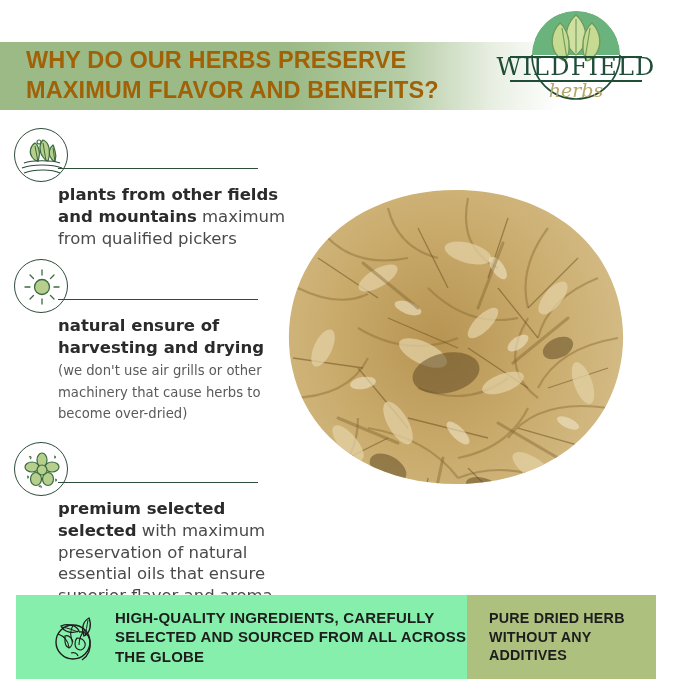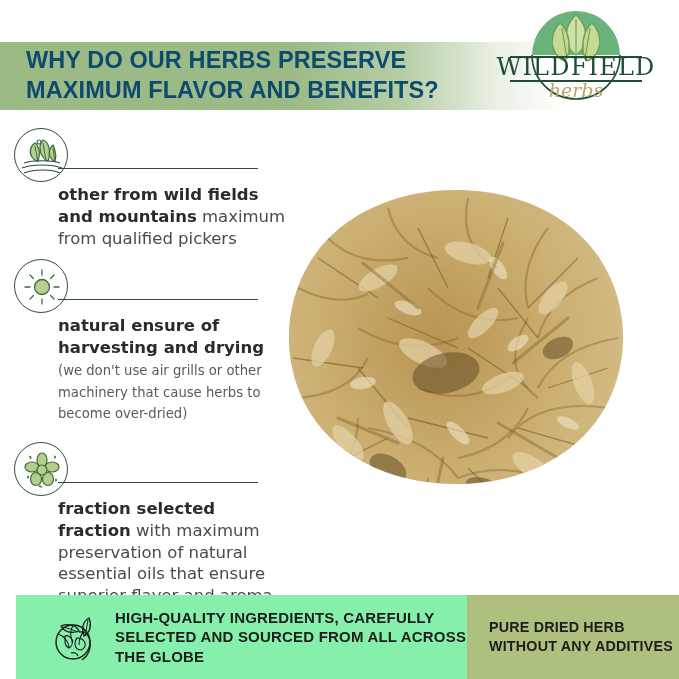--- a/index.html
+++ b/index.html
@@ -12,21 +12,21 @@
   .page { position: relative; width: 679px; height: 679px; background: #fff; }
 
   
   .header-band {
     position: absolute; left: 0; top: 42px; width: 560px; height: 68px;
     background: linear-gradient(to right, #9cba86 0%, #9cba86 52%, #b6cda6 72%, #e8efe2 88%, #ffffff 100%);
   }
   .header-title {
     position: absolute; left: 26px; top: 46px; width: 430px;
     font-size: 23.5px; font-weight: bold; line-height: 1.26;
-    letter-spacing: 0.1px; color: #0c4a6e; text-transform: uppercase;
+    letter-spacing: 0.1px; color: #a16207; text-transform: uppercase;
   }
 
   
   .logo { position: absolute; left: 484px; top: 7px; width: 184px; height: 96px; }
   .logo svg { display: block; width: 184px; height: 96px; }
 
   
   .features { position: absolute; left: 0; top: 128px; width: 300px; }
   .feature { position: relative; }
   .feature-head { position: relative; height: 56px; }
@@ -57,21 +57,21 @@
     position: absolute; left: 268px; top: 168px; width: 376px; height: 410px;
   }
   .herb svg { display: block; width: 376px; height: 410px; }
 
   
   .banner {
     position: absolute; bottom: 0; height: 84px;
     display: flex; align-items: center;
   }
   .banner-left { left: 16px; width: 451px; background: #86efac; padding-left: 29px; }
-  .banner-right { left: 467px; width: 212px; background: #adc07e; padding-left: 22px; }
+  .banner-right { left: 467px; width: 189px; background: #adc07e; padding-left: 22px; }
   .banner-icon { width: 62px; height: 62px; flex: 0 0 62px; }
   .banner-icon svg { display: block; width: 62px; height: 62px; }
   .banner-text {
     font-size: 15px; font-weight: bold; line-height: 1.3;
     color: #1d1d1d; text-transform: uppercase; letter-spacing: 0.2px;
     padding-left: 8px;
   }
   .banner-right .banner-text { font-size: 14.3px; padding-left: 0; }
 </style>
 </head>
@@ -129,21 +129,21 @@
             <path d="M38 19l2 14" stroke="#3a6b3f" stroke-width="1" fill="none"></path>
             <circle cx="24" cy="13" r="2" fill="none" stroke="#3a6b3f" stroke-width="1.1"></circle>
             <path d="M9 34c8-3 28-3 36 0" stroke="#2e4d3a" stroke-width="1.2" fill="none"></path>
             <path d="M7 39c10-4 30-4 40 0" stroke="#2e4d3a" stroke-width="1.2" fill="none"></path>
             <path d="M9 44c10-4 28-4 36 0" stroke="#2e4d3a" stroke-width="1.2" fill="none"></path>
           </svg>
         </div>
         <div class="feature-rule"></div>
       </div>
       <div class="feature-text">
-        <b>other from wild fields and mountains</b><span> maximum from qualified pickers</span>
+        <b>plants from other fields and mountains</b><span> maximum from qualified pickers</span>
       </div>
     </div>
 
     <div class="feature f2">
       <div class="feature-head">
         <div class="feature-icon">
           <svg viewBox="0 0 54 54" xmlns="http://www.w3.org/2000/svg">
             <circle cx="27" cy="27" r="7.5" fill="#b7cf8d" stroke="#3a6b3f" stroke-width="1.3"></circle>
             <g stroke="#3a6b3f" stroke-width="1.3" stroke-linecap="round">
               <line x1="27" y1="10" x2="27" y2="15"></line>
@@ -182,21 +182,21 @@
               <path d="M39 13c2 0 2 2 0 2"></path>
               <path d="M12 33c2 0 2 2 0 2"></path>
               <path d="M40 36c2 0 2 2 0 2"></path>
               <path d="M24 44c1-2 3-1 2 1"></path>
             </g>
           </svg>
         </div>
         <div class="feature-rule"></div>
       </div>
       <div class="feature-text">
-        <b>fraction selected fraction</b><span> with maximum preservation of natural essential oils that ensure superior flavor and aroma</span>
+        <b>premium selected selected</b><span> with maximum preservation of natural essential oils that ensure superior flavor and aroma</span>
       </div>
     </div>
 
   </div>
 
   <div class="herb">
     <svg viewBox="0 0 376 410" xmlns="http://www.w3.org/2000/svg">
       <defs>
         <radialGradient id="pileG" cx="45%" cy="42%" r="62%">
           <stop offset="0%" stop-color="#b79452"></stop>

